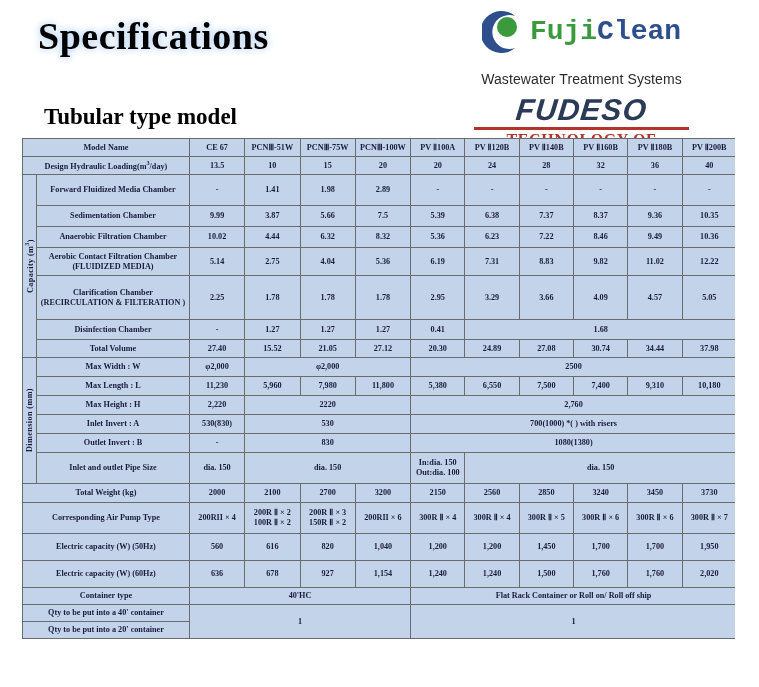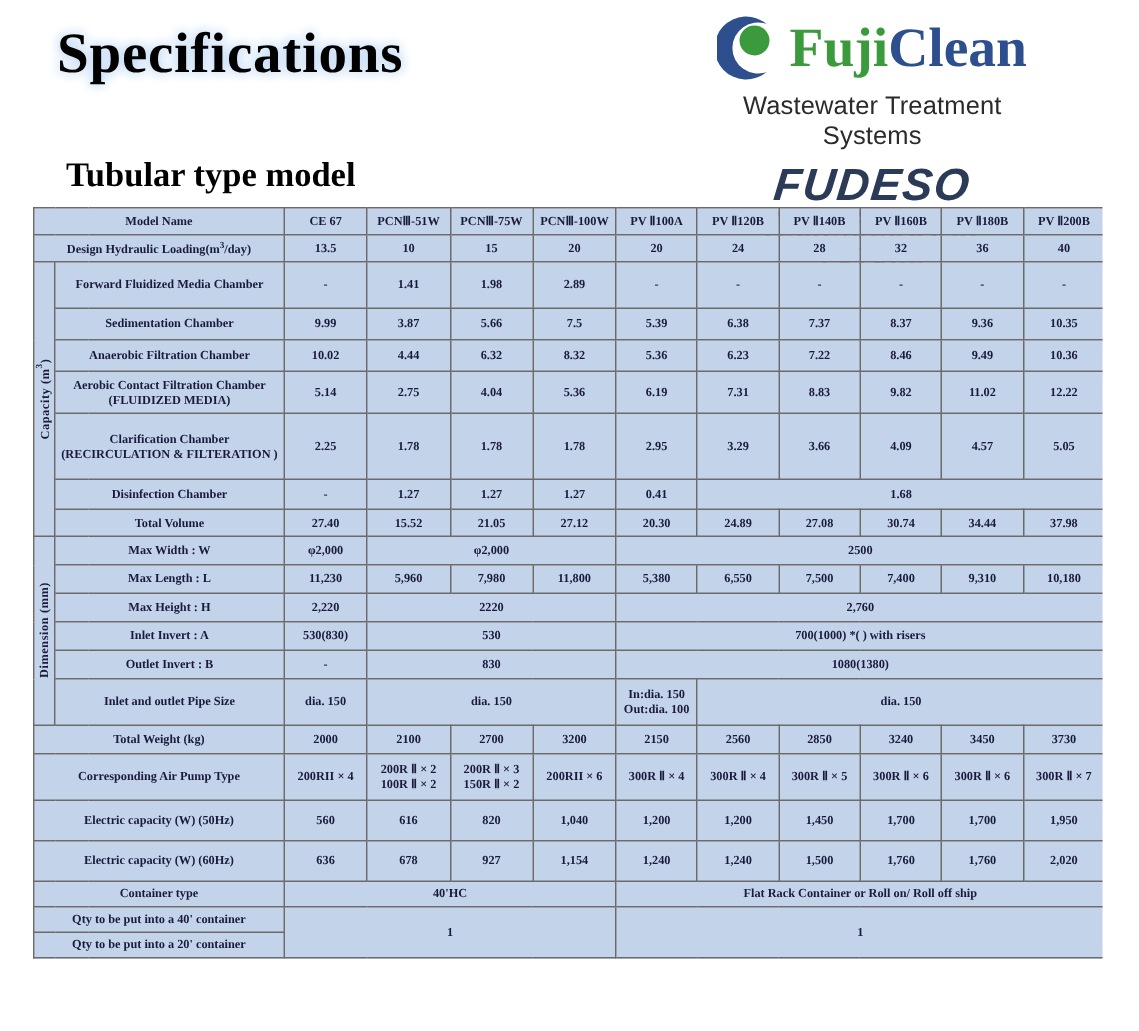--- a/index.html
+++ b/index.html
@@ -9,24 +9,24 @@
   
   .title{position:absolute;left:38px;top:14px;font-size:38px;font-weight:bold;color:#000;
          font-family:"Liberation Serif",serif;letter-spacing:.5px;
          text-shadow:0 0 7px #bcd6f2,0 0 10px #cfe3f7;}
   .subtitle{position:absolute;left:44px;top:104px;font-size:23px;font-weight:bold;color:#000;
             font-family:"Liberation Serif",serif;}
 
   .logo-wrap{position:absolute;right:46px;top:8px;width:215px;text-align:center;}
   .fuji-row{display:flex;align-items:center;justify-content:center;gap:4px;height:48px;}
   .fuji-mark{width:44px;height:44px;position:relative;flex:none;}
-  .fuji-text{font-family:Liberation Serif, serif;font-size:37px;font-weight:bold;line-height:1;}
+  .fuji-text{font-family:Liberation Mono, monospace;font-size:28px;font-weight:bold;line-height:1;}
   .fuji-text .g{color:#3a9a3c;}
   .fuji-text .b{color:#2e4f8e;}
-  .tagline{font-family:"Liberation Sans",sans-serif;font-size:17px;color:#2b2b2b;margin-top:5px;letter-spacing:.1px;text-align:center;}
+  .tagline{font-family:"Liberation Sans",sans-serif;font-size:14px;color:#2b2b2b;margin-top:15px;letter-spacing:.1px;text-align:center;}
 
   .fudeso{margin-top:9px;display:inline-block;}
   .fudeso-word{font-family:"Liberation Sans",sans-serif;font-style:italic;font-weight:bold;
                font-size:30px;color:#2b3a57;letter-spacing:1px;line-height:.95;
                transform:skewX(-6deg);}
   .fudeso-bar{height:3px;background:#b4342b;margin:2px 0 1px 0;}
   .fudeso-sub{font-family:Liberation Serif, serif;font-weight:bold;font-size:16px;
               color:#b4342b;letter-spacing:.6px;}
 
   

